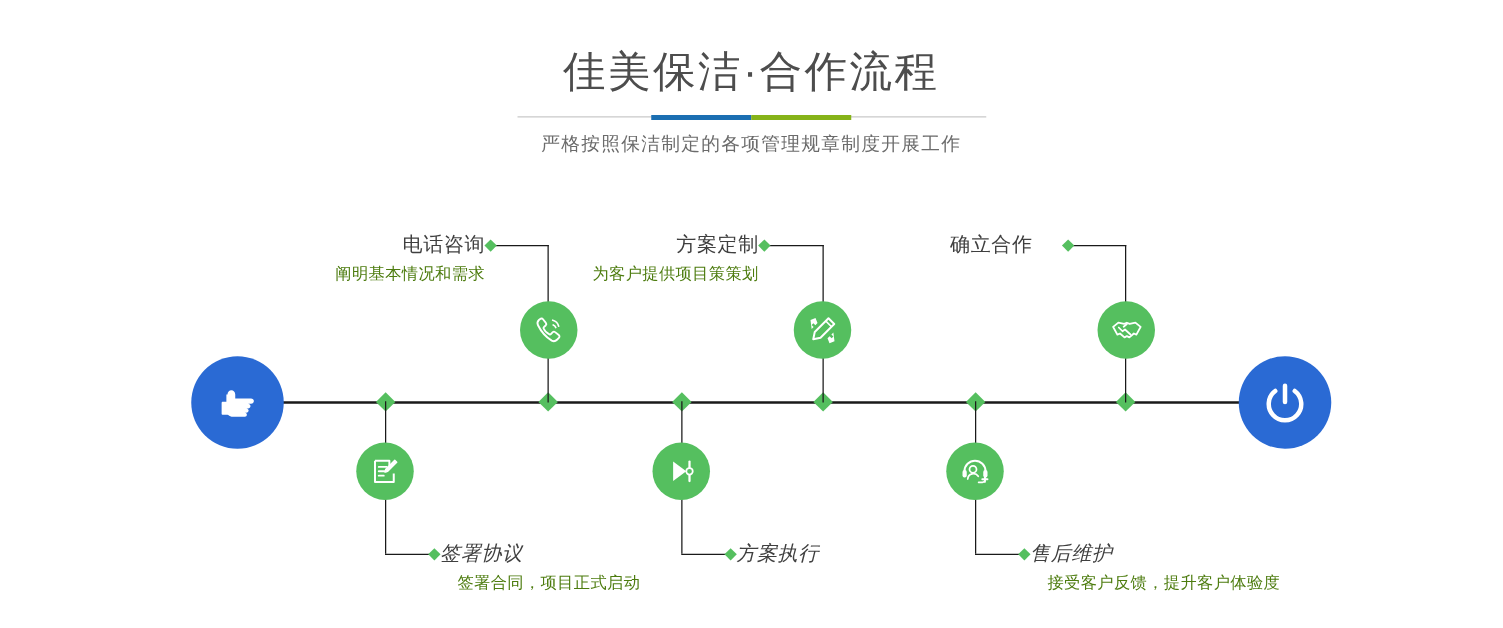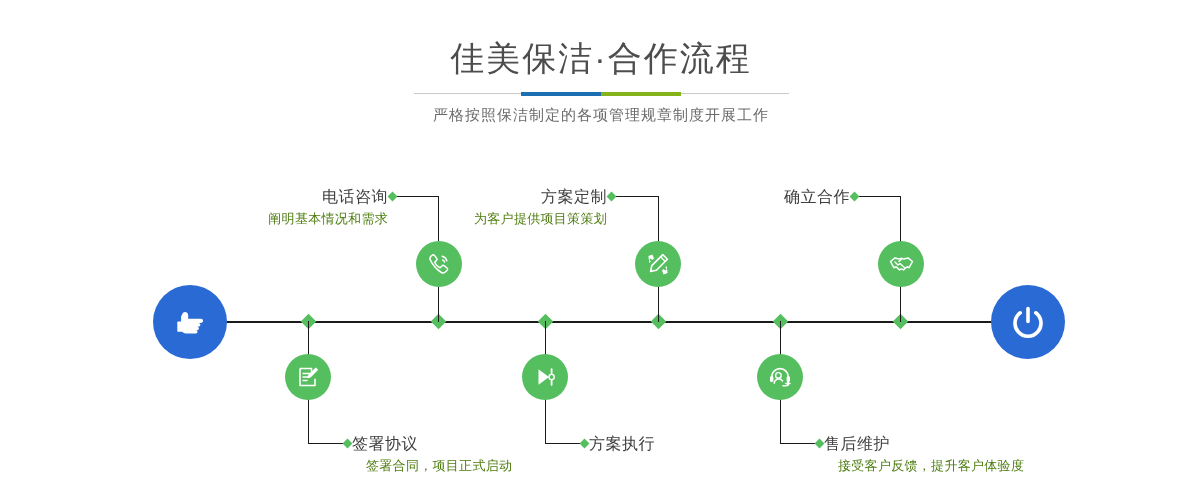--- a/index.html
+++ b/index.html
@@ -142,21 +142,21 @@
     line-height: 22px;
     letter-spacing: 0.5px;
   }
   .label .lbl-desc {
     display: block;
     font-size: 13px;
     color: #4d7c0f;
     line-height: 22px;
     letter-spacing: 0.3px;
   }
-  .label.below .lbl-title { font-size: 16px; }
+  .label.below .lbl-title { font-size: 16px; font-style: italic; }
   .label.below .lbl-desc  { margin-left: 14px; }
 
   svg { display: block; }
 </style>
 </head>
 <body>
 
 <div class="header">
   <h1 class="page-title">佳美保洁·合作流程</h1>
   <div class="divider">
@@ -271,21 +271,21 @@
   <div class="tip" style="left:851px; top:193px;"></div>
   <div class="node" style="left:878px; top:241px;">
     <span>
       <svg width="27" height="27" viewBox="0 0 27 27">
         <path d="M2.5 10.5l4.2-3.4 4.6 1.0 2.2-0.9 2.2 0.9 4.6-1.0 4.2 3.4-3.4 6.2-2.0-0.9-3.6 3.1-2.0-1.0-1.9 1.0-3.6-3.1-2.1 0.9z" fill="none" stroke="#ffffff" stroke-width="1.5" stroke-linejoin="round"></path>
         <path d="M7.0 11.0l3.0 3.0 2.0-1.4 2.2 2.0 2.2 2.0" fill="none" stroke="#ffffff" stroke-width="1.4" stroke-linecap="round" stroke-linejoin="round"></path>
         <path d="M13.5 8.2l-2.6 2.2" fill="none" stroke="#ffffff" stroke-width="1.4" stroke-linecap="round"></path>
       </svg>
     </span>
   </div>
-  <div class="label" style="left:610px; top:186px; width:240px;text-align:right;">
+  <div class="label" style="left:586px; top:186px; width:240px;text-align:right;">
     <span class="lbl-title">确立合作</span>
   </div>
 
   <div class="stem" style="left:780px; top:321px; height:122px;"></div>
   <div class="arm" style="left:780px; top:443px; width:40px;"></div>
   <div class="tip" style="left:816px; top:440px;"></div>
   <div class="node" style="left:757px; top:354px;">
     <span>
       <svg width="26" height="26" viewBox="0 0 26 26">
         <path d="M4.6 13.0a8.4 8.4 0 0 1 16.8 0" fill="none" stroke="#ffffff" stroke-width="1.6" stroke-linecap="round"></path>

